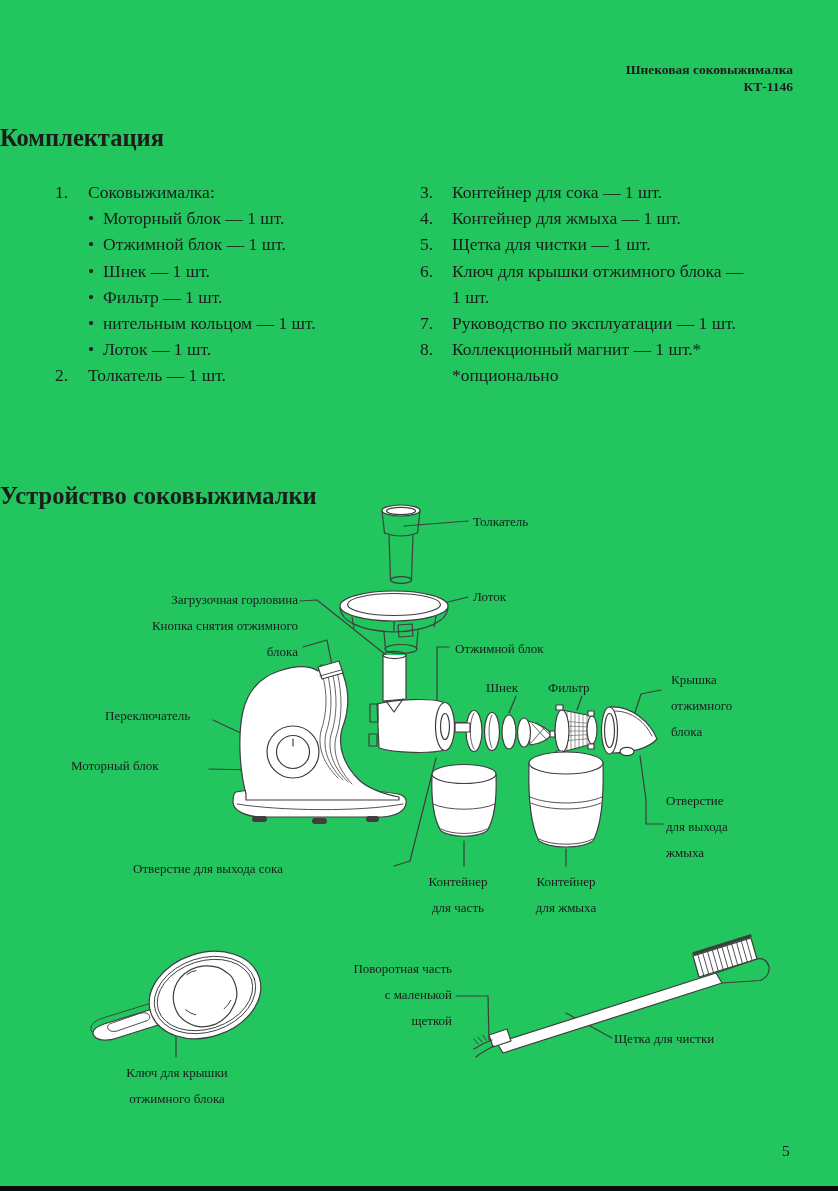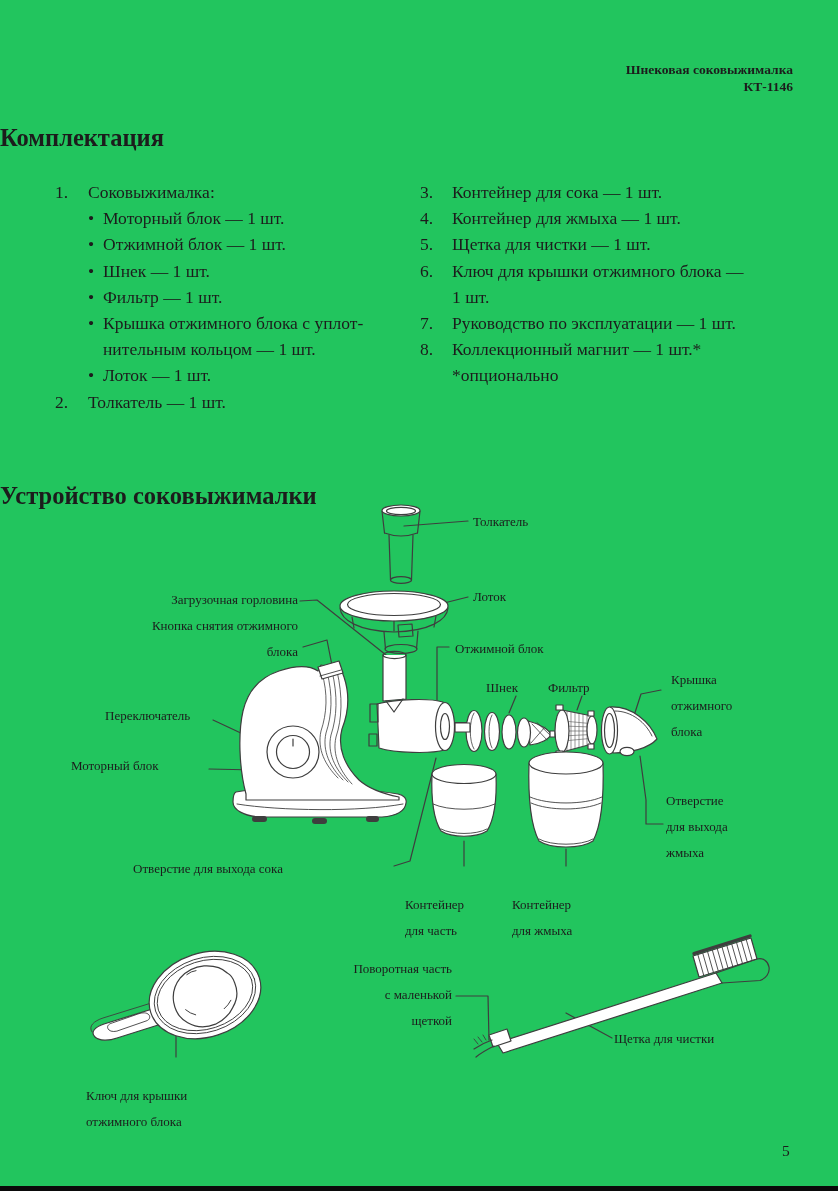--- a/index.html
+++ b/index.html
@@ -23,21 +23,21 @@
   .item .mk{flex:none;}
   .n .mk{width:33px;}
   .n2 .mk{width:32px;}
   .b{padding-left:33px;}
   .b .mk{width:15px;}
   .item .tx{flex:1;}
   .item .ln{display:block;}
   .label{position:absolute;font-size:13px;line-height:26px;white-space:nowrap;}
   .label .ln{display:block;}
   .r{text-align:right;}
-  .c{text-align:left;margin-top:23px;}
+  .c{text-align:center;}
   .diagram-svg{position:absolute;left:0;top:0;width:838px;height:1191px;}
   .page-number{position:absolute;left:782px;top:1142px;font-size:15.5px;}
   .bottom-bar{position:absolute;left:0;bottom:0;width:100%;height:5px;background:#0a0a0a;}
 </style>
 </head>
 <body>
 
 <div class="page">
 
   <div class="doc-header">
@@ -75,21 +75,20 @@
       </div>
       <div class="item b">
         <span class="mk">•</span>
         <span class="tx">
             <span class="ln">Фильтр — 1 шт.</span>
           </span>
       </div>
       <div class="item b">
         <span class="mk">•</span>
         <span class="tx">
-          <span class="ln">Крышка отжимного блока с уплот-</span>
           <span class="ln">нительным кольцом — 1 шт.</span>
         </span>
       </div>
       <div class="item b">
         <span class="mk">•</span>
         <span class="tx">
             <span class="ln">Лоток — 1 шт.</span>
           </span>
       </div>
       <div class="item n">

